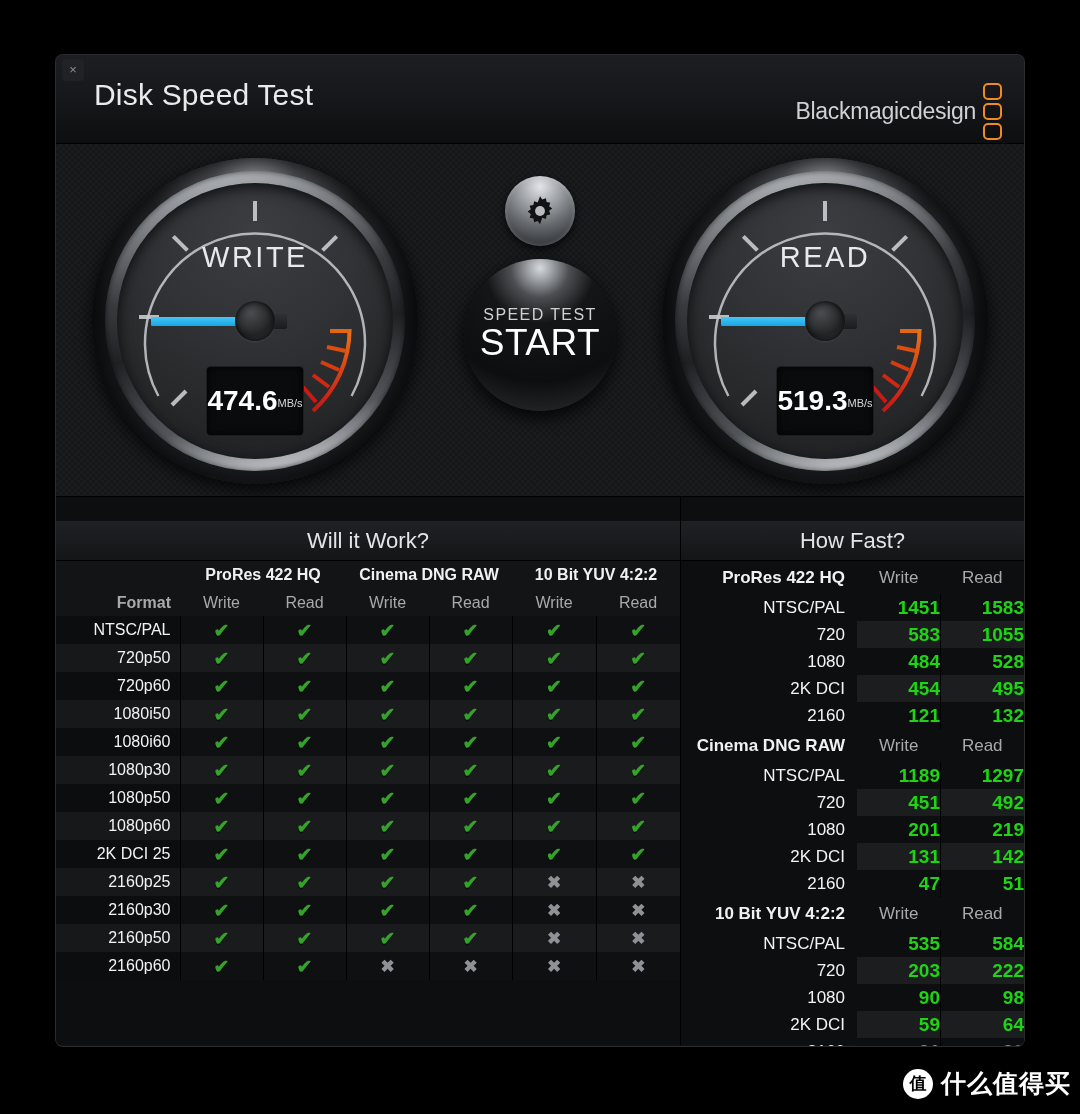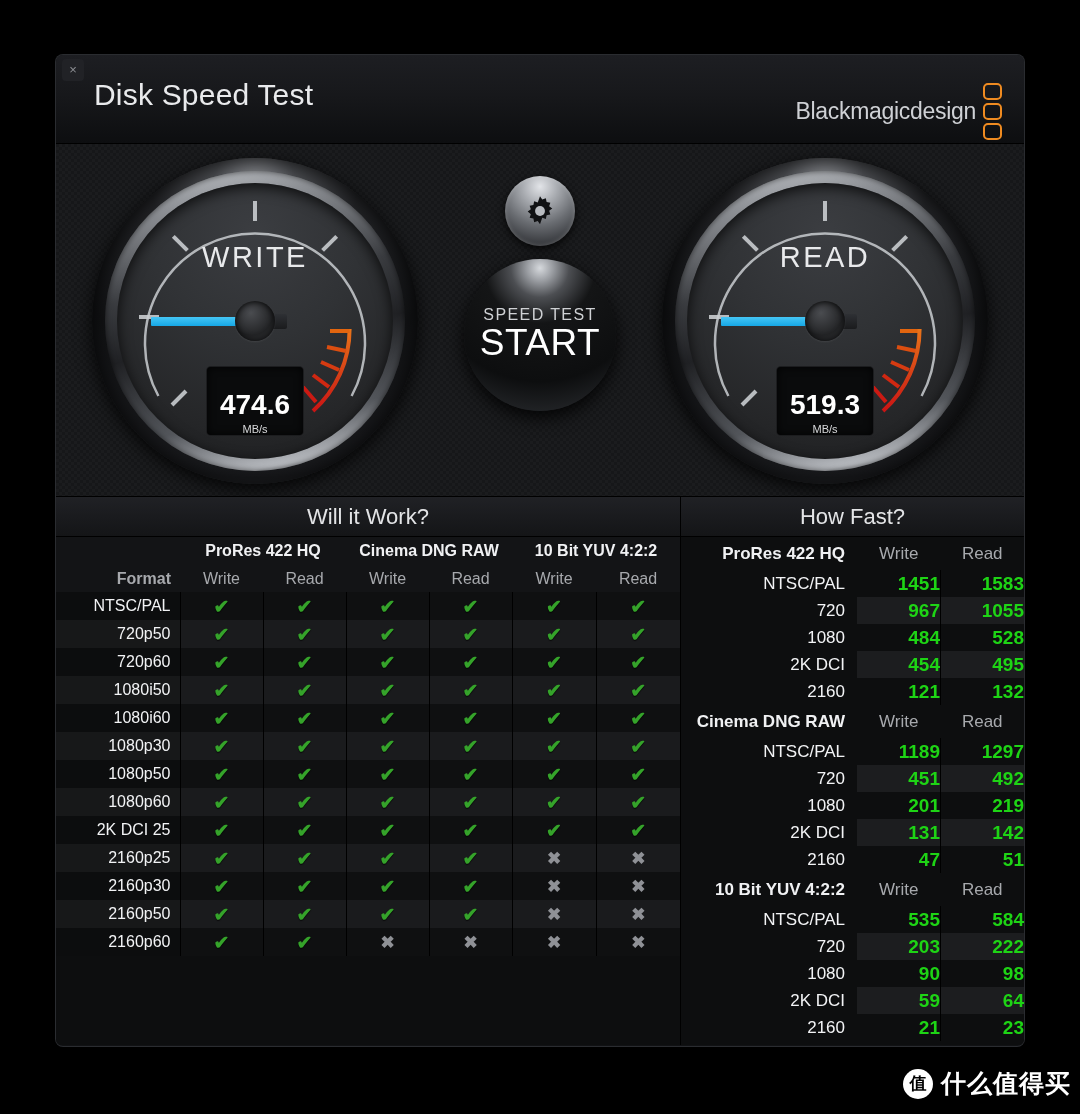--- a/index.html
+++ b/index.html
@@ -108,21 +108,21 @@
   .needle-tail {
     position: absolute; left: 50%; top: 50%; width: 32px; height: 15px;
     margin-top: -7.5px;
     background: linear-gradient(180deg,#2e3034,#1a1b1d);
     border-radius: 2px; z-index: 1;
   }
   .readout {
     position: absolute; left: 50%; bottom: 24px; transform: translateX(-50%);
     width: 96px; height: 68px; border-radius: 4px;
     background: #0a0b0c; box-shadow: inset 0 0 8px rgba(0,0,0,.9), 0 0 0 1px #1c1d1f;
-    display: flex; flex-direction: column; align-items: center; justify-content: flex-end;
+    display: flex; flex-direction: row; align-items: center; justify-content: center;
     z-index: 4;
   }
   .readout .val { font-size: 28px; font-weight: bold; color: #fff; line-height: 1; }
   .readout .unit { font-size: 11px; color: #d8d9db; margin-top: 4px; }
 
   
   .gear-btn {
     position: absolute; left: 50%; top: 32px; margin-left: -35px;
     width: 70px; height: 70px; border-radius: 50%;
     background: radial-gradient(circle at 50% 15%, #e2e4e8 0%, #a9acb1 25%, #6a6d72 55%, #34363a 85%, #101113 100%);
@@ -143,20 +143,21 @@
   
   .bottom { position: relative; height: 548px; display: flex; background: #0d0e0f; }
   .pane-left  { width: 625px; border-right: 1px solid #000; }
   .pane-right { flex: 1; }
 
   .pane-header {
     height: 40px; line-height: 40px; text-align: center;
     font-size: 22px; color: #e3e4e6;
     background: linear-gradient(180deg,#202125,#141517);
     border-bottom: 1px solid #000;
+    margin-top: 24px;
   }
 
   
   table { border-collapse: collapse; width: 100%; }
   .wt { table-layout: fixed; }
   .wt th, .wt td { padding: 0; }
   .wt .grp {
     font-size: 16px; font-weight: bold; color: #f0f1f3;
     height: 28px; text-align: center; background: #131416;
   }
@@ -494,21 +495,21 @@
               <td class="grp-sub">Write</td>
               <td class="grp-sub">Read</td>
             </tr>
             <tr class="r-odd">
               <td class="res">NTSC/PAL</td>
               <td class="num">1451</td>
               <td class="num read">1583</td>
             </tr>
             <tr class="r-even">
               <td class="res">720</td>
-              <td class="num">967</td>
+              <td class="num">583</td>
               <td class="num read">1055</td>
             </tr>
             <tr class="r-odd">
               <td class="res">1080</td>
               <td class="num">484</td>
               <td class="num read">528</td>
             </tr>
             <tr class="r-even">
               <td class="res">2K DCI</td>
               <td class="num">454</td>

